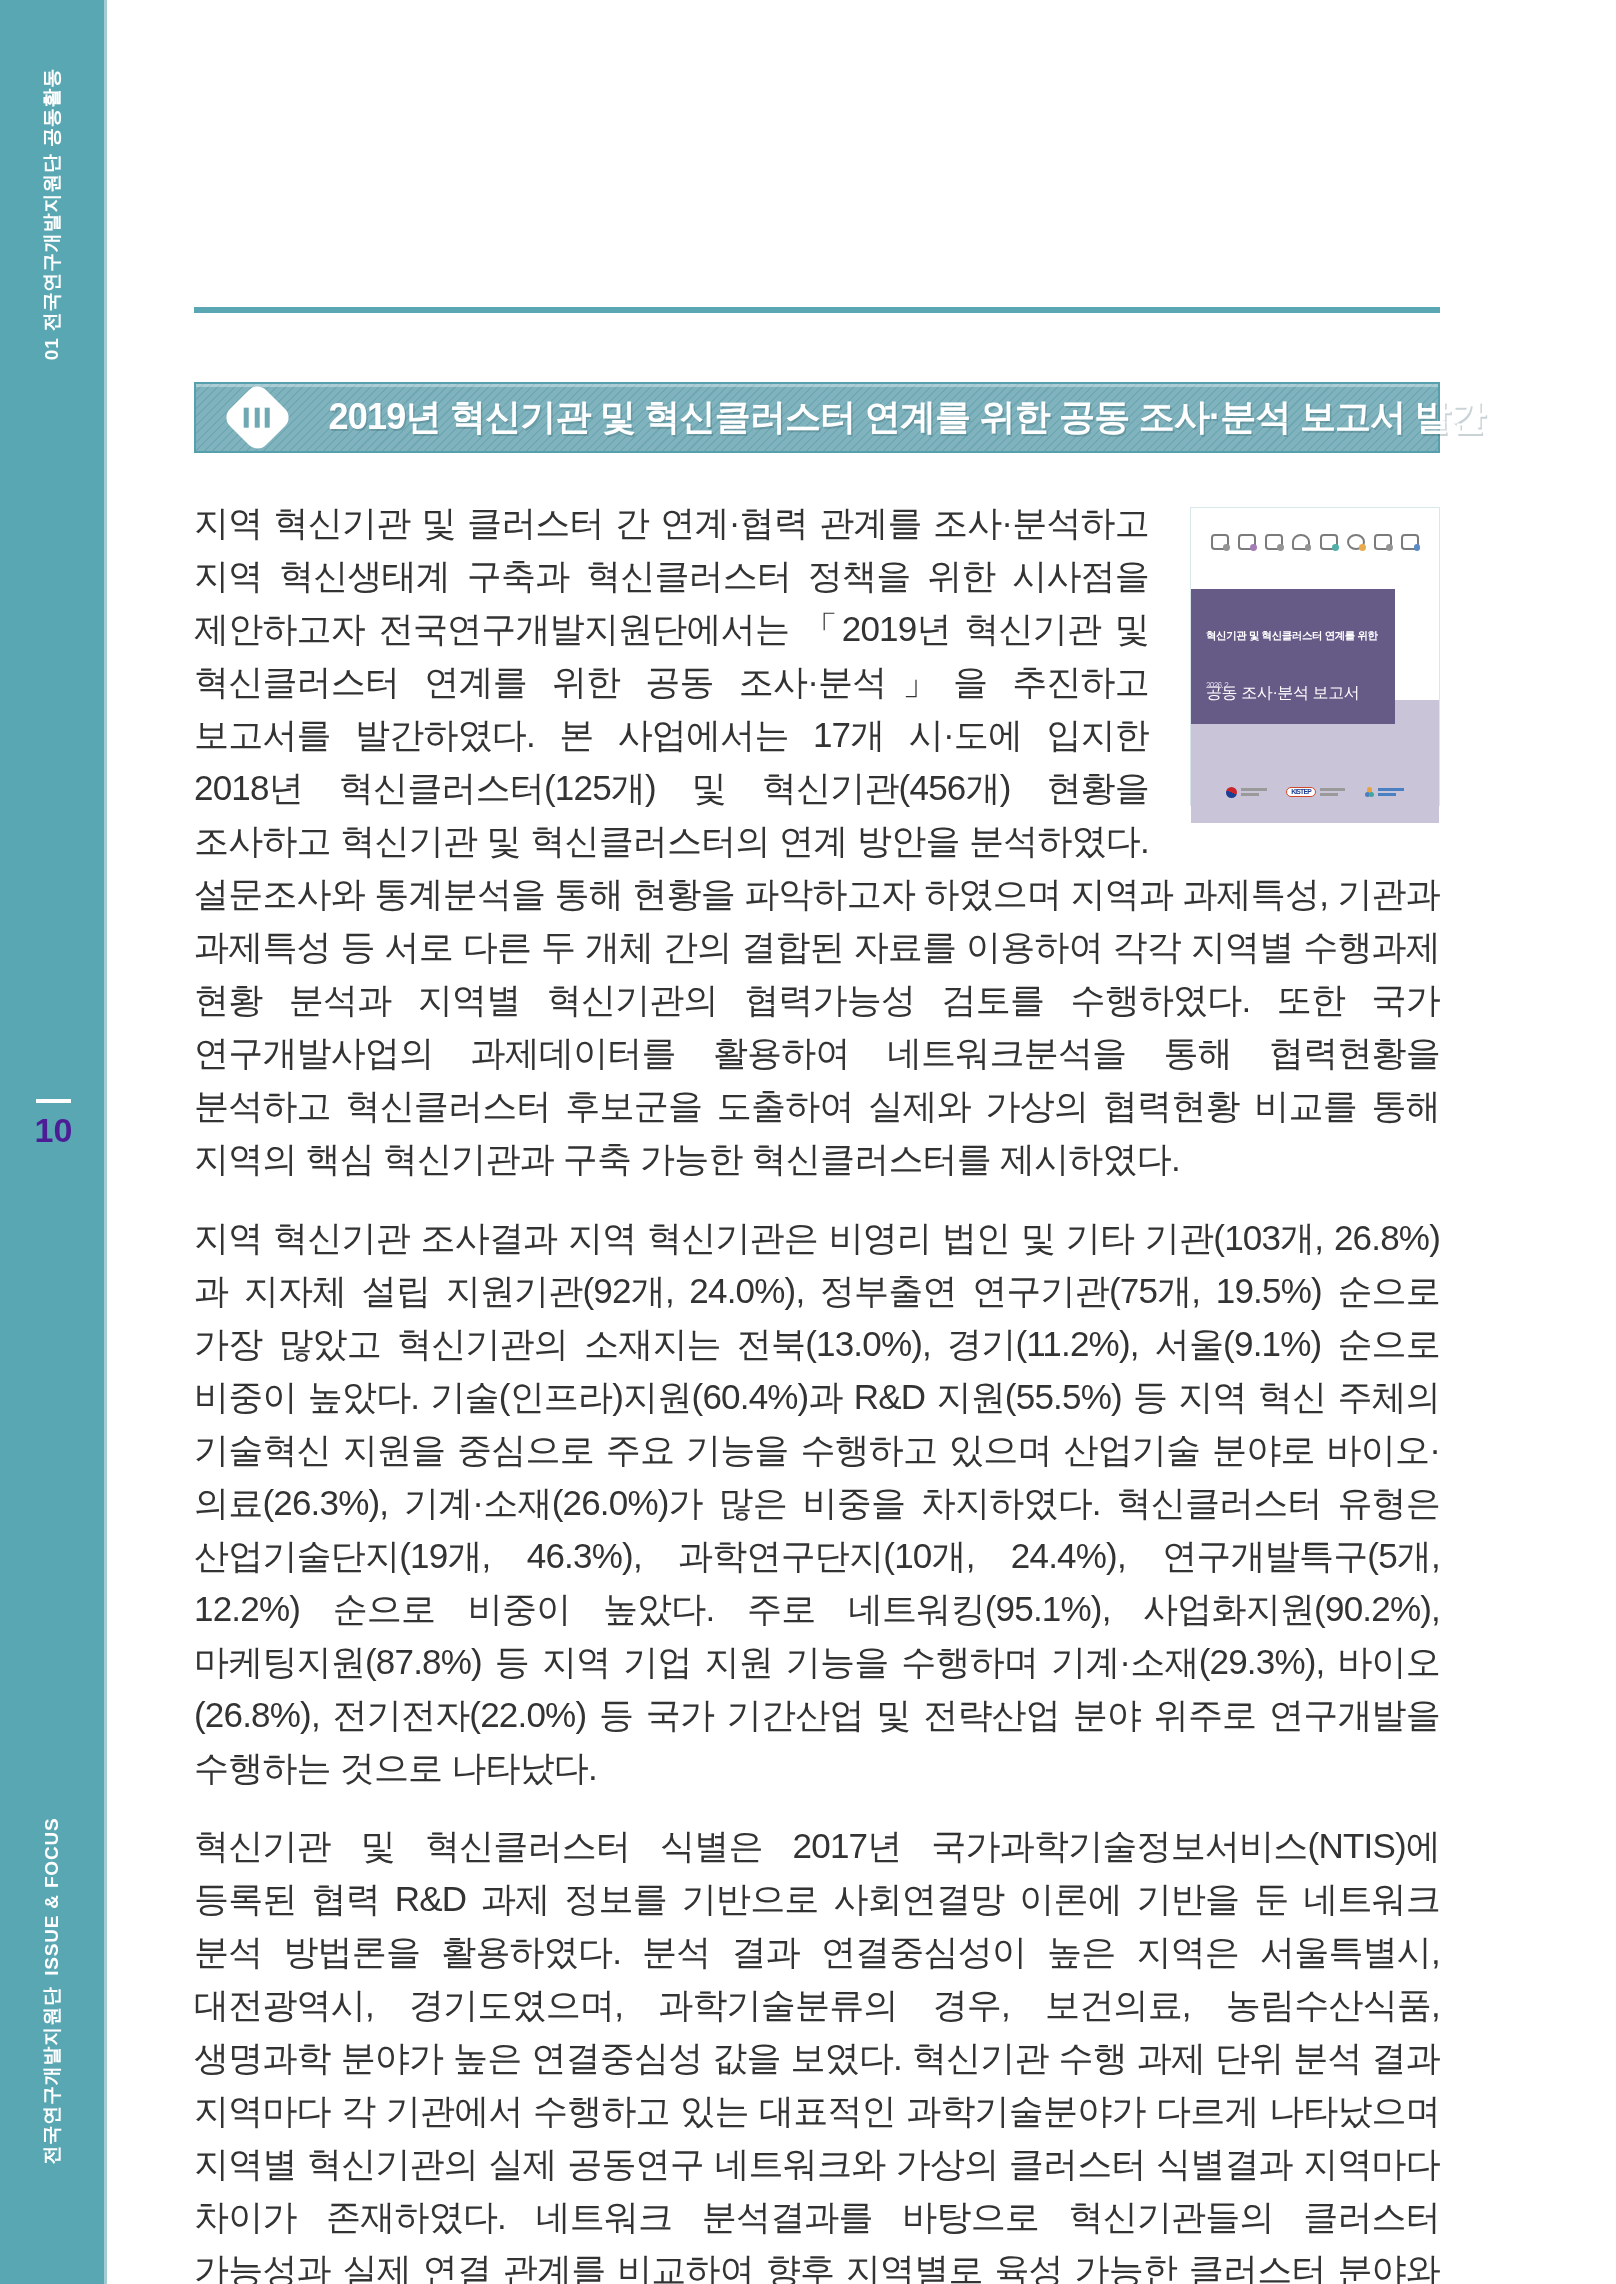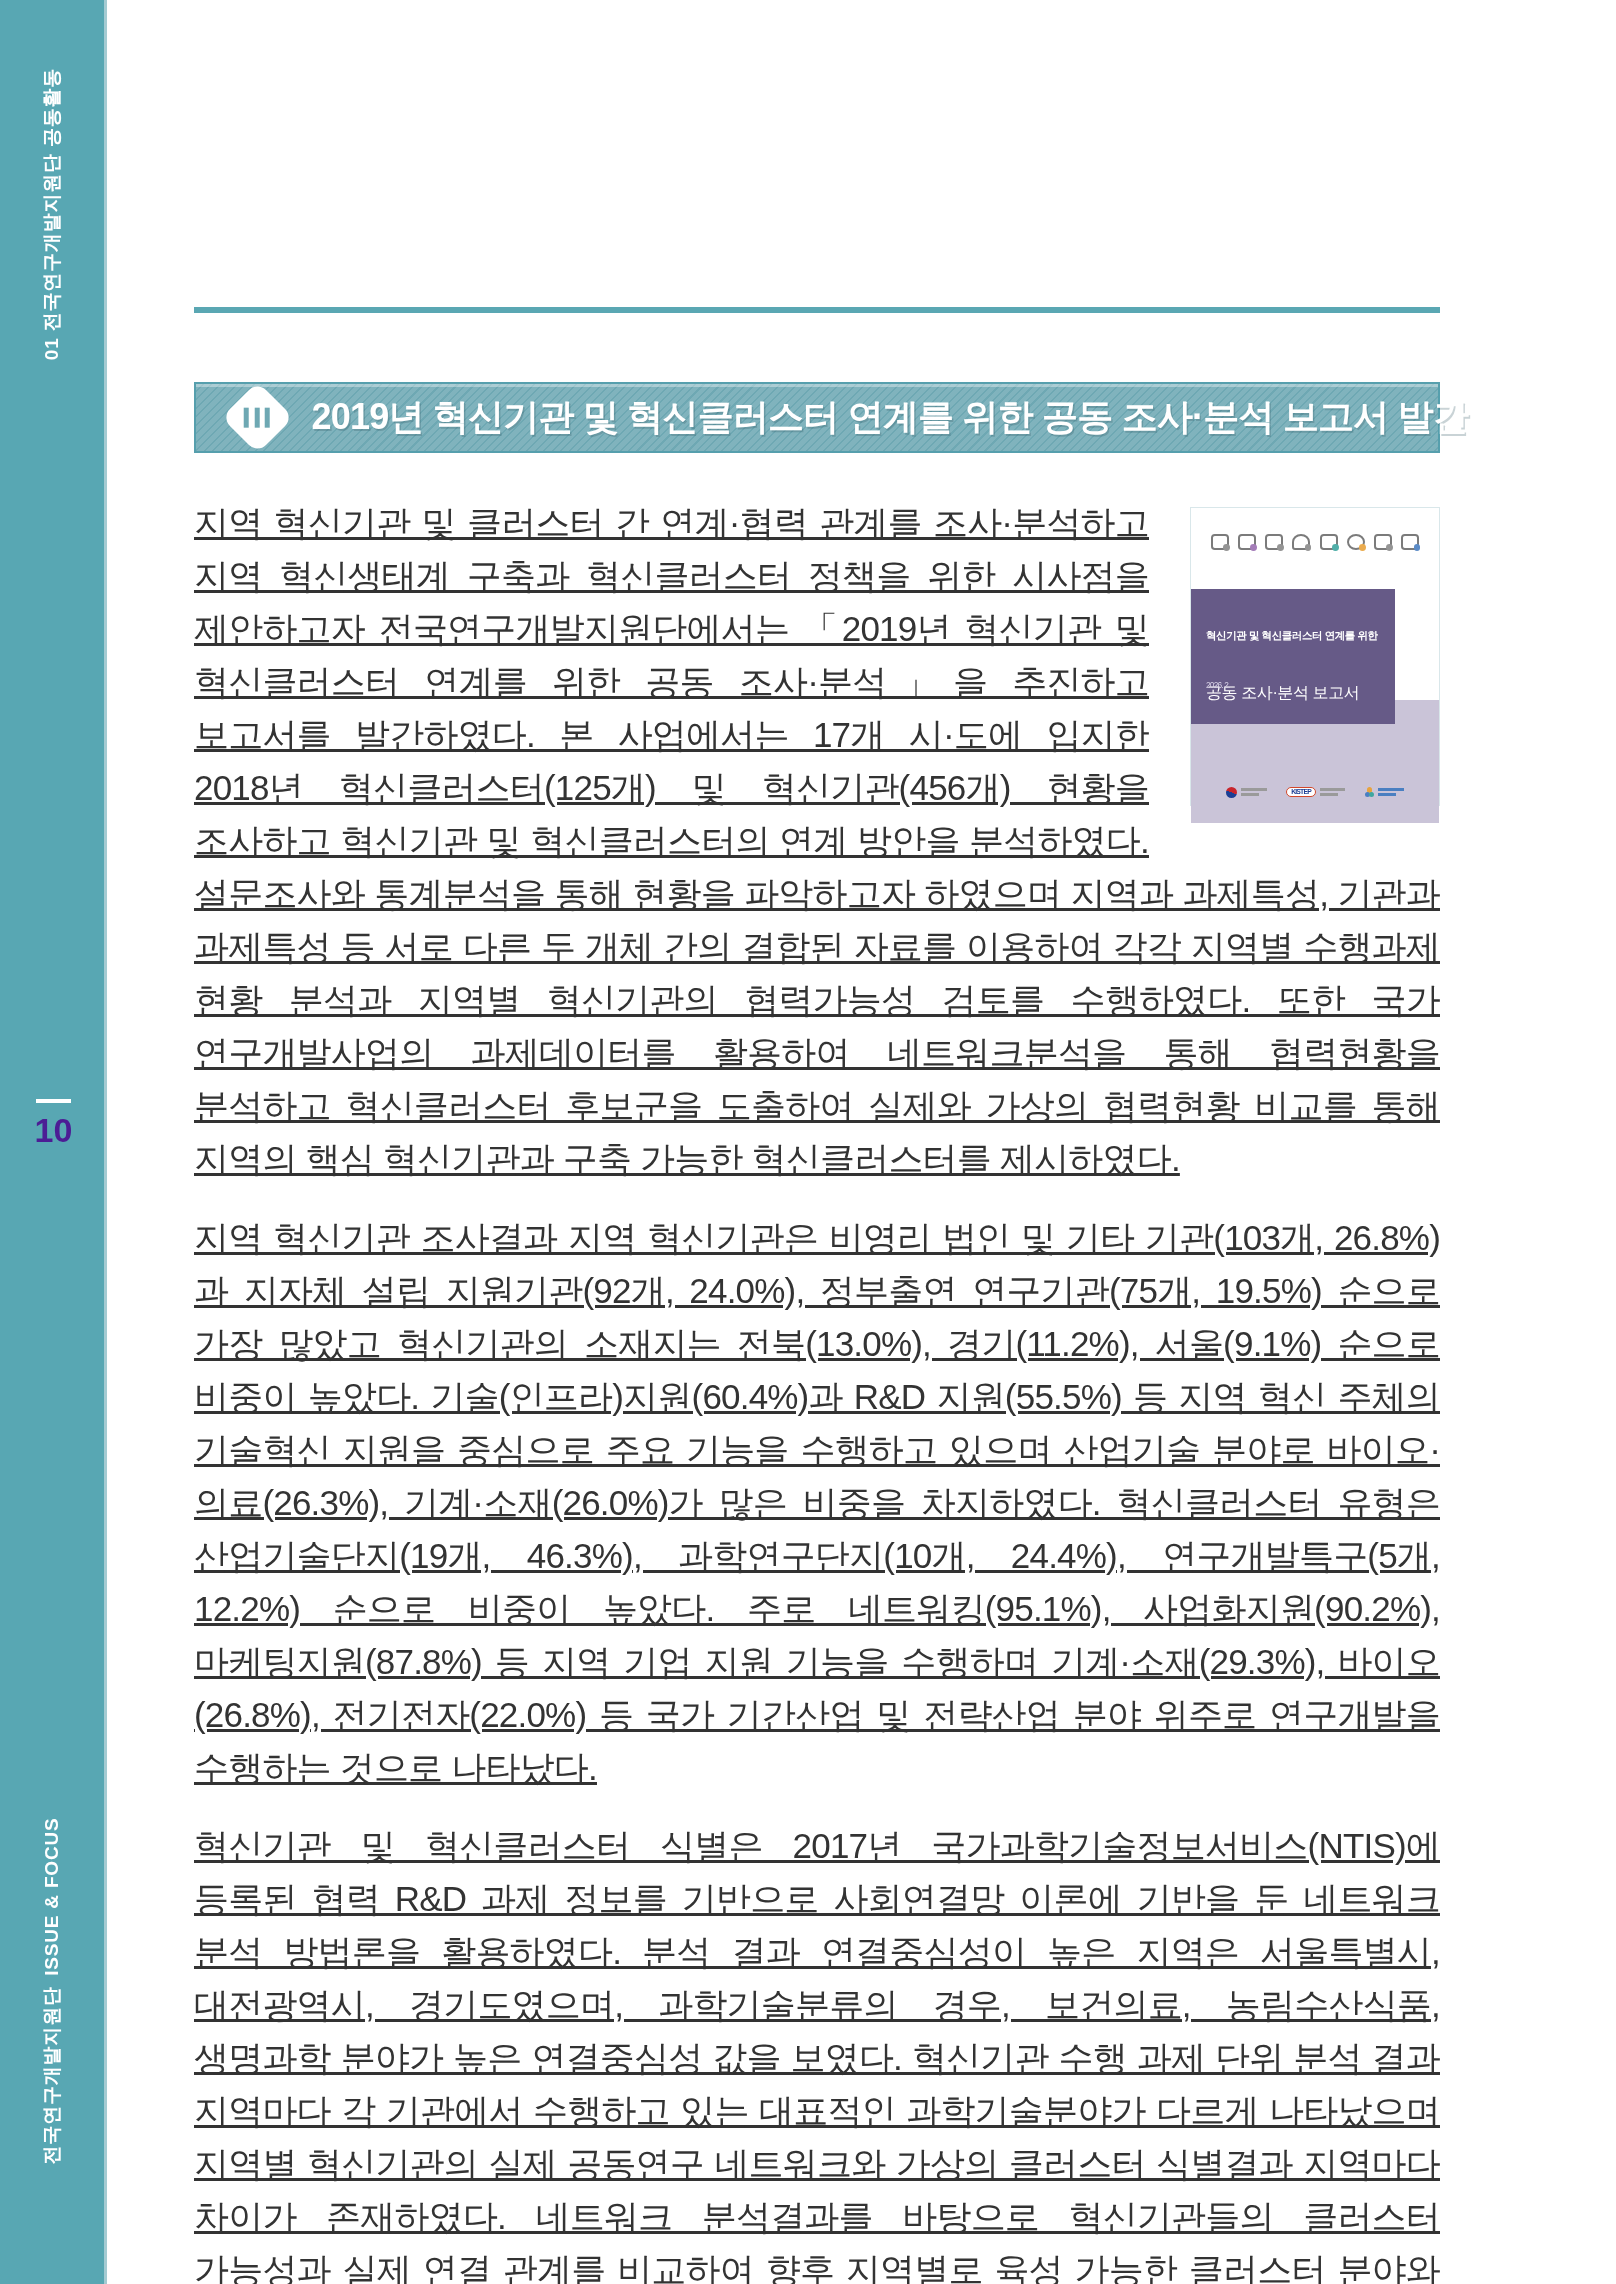--- a/index.html
+++ b/index.html
@@ -26,42 +26,42 @@
 
   
   .top-rule { position:absolute; left:194px; top:307px; width:1246px; height:6px; background:#5aa7b3; }
 
   
   .banner {
     position:absolute; left:194px; top:382px; width:1246px; height:71px;
     background:repeating-linear-gradient(135deg, #80b3bd 0 4.5px, #6ea8b3 4.5px 6px);
     border:2.3px solid #569fad;
     box-shadow:inset 0 3px 0 rgba(255,255,255,0.35);
-    display:flex; align-items:center;
+    display:flex; align-items:center;gap:17px;
   }
   .banner-icon {
     width:51px; height:51px; background:#ffffff; border-radius:12px;
     transform:rotate(45deg); margin-left:36px; flex:0 0 auto;
     display:flex; align-items:center; justify-content:center;
   }
   .banner-icon .bars { transform:rotate(-45deg); display:flex; gap:5.3px; }
   .banner-icon .bars i { display:block; width:5.3px; height:20px; background:#6ea8b3; }
   .banner-title {
     color:#ffffff; font-size:36px; font-weight:bold; margin-left:28.6px;
     letter-spacing:-0.8px; text-shadow:1.5px 2.3px 0 rgba(40,80,90,0.25);
     white-space:nowrap;
   }
 
   
   .article {
     position:absolute; left:194px; top:496px; width:1246px;
     font-size:35px; line-height:53px; color:#333333; text-align:justify;
     letter-spacing:-0.8px; word-break:keep-all; overflow-wrap:break-word;
   }
-  .article p { margin:0 0 25.6px 0;text-decoration:underline; }
+  .article p { margin:0 0 25.6px 0; }
   .article p:last-child { margin-bottom:0; }
 
   
   .cover {
     float:right; width:250px; height:299px; margin:11.3px 0 45px 41px;
     background:#ffffff; border:1.5px solid #d9e7ea; position:relative;
   }
   .cover-icons {
     position:absolute; top:25.6px; left:19.5px; right:19.5px;
     display:flex; justify-content:space-between; align-items:center;

